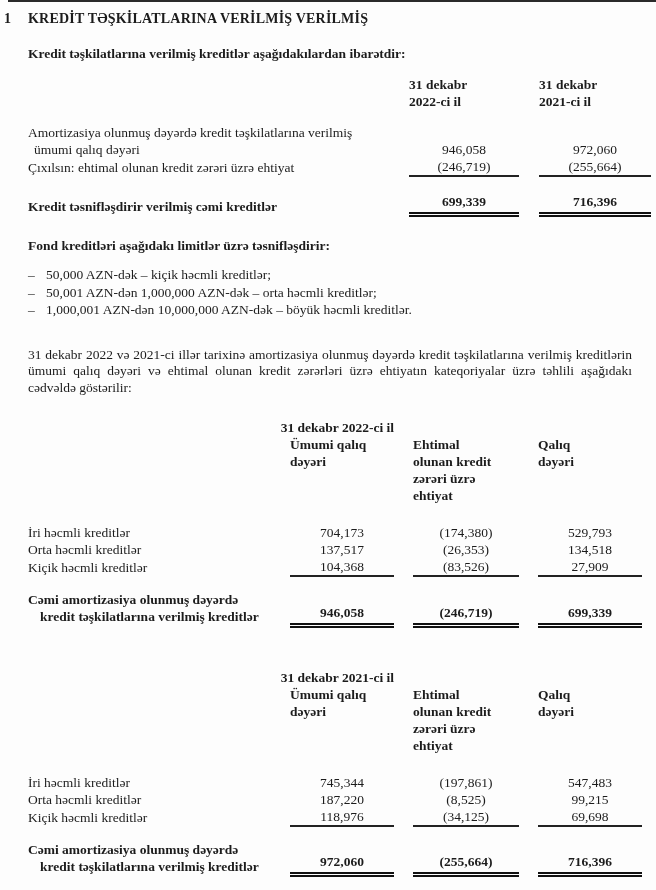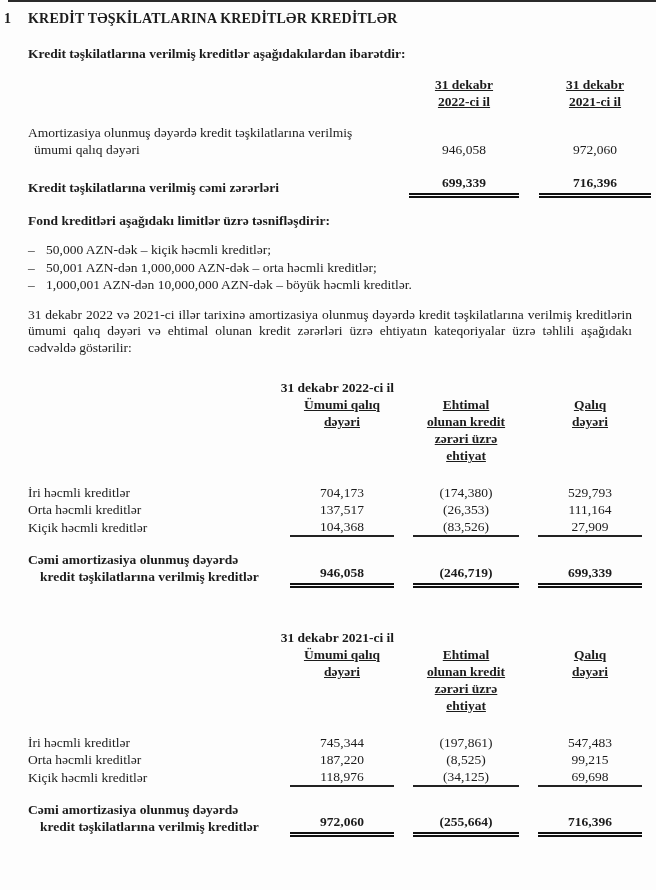--- a/index.html
+++ b/index.html
@@ -33,25 +33,24 @@
   table { border-collapse: collapse; table-layout: fixed; }
   td {
     padding: 0;
     vertical-align: bottom;
     font-size: 13.5px;
     line-height: 17px;
     overflow: visible;
   }
   .chead {
     font-weight: 700;
-    text-align: center;
+    text-align: left;
     white-space: pre-line;
     vertical-align: top;
     line-height: 17px;
-    text-decoration: underline;
   }
   .num { text-align: center; }
   .u  { border-bottom: 2px solid #222; }
   .uu { border-bottom: 5px double #111; padding-bottom: 2px; }
   .b  { font-weight: 700; }
   .gap { border: none !important; }
   .caption { font-weight: 700; text-align: right; line-height: 16px; }
   .ind6  { padding-left: 6px; }
   .ind12 { padding-left: 12px; }
   tr.sp14 td { height: 14px; }
@@ -61,35 +60,35 @@
   .t1 { margin: 14px 0 0 28px; width: 623px; }
   .t2 { margin-left: 28px; width: 614px; }
   .mt24 { margin-top: 24px; }
   .mt42 { margin-top: 42px; }
 
   .bullets { margin: 12px 0 0 28px; }
   .bullet { display: flex; line-height: 17.5px; }
   .bullet-dash { width: 18px; flex: none; }
 
   .para {
-    margin: 13px 0 0 28px;
+    margin: 28px 0 0 28px;
     width: 604px;
     text-align: justify;
     line-height: 16.5px;
   }
 </style>
 </head>
 <body>
 
 <div class="page">
   <div class="top-edge"></div>
 
   <div class="heading">
     <span class="heading-num">1</span>
-    <span>KREDİT TƏŞKİLATLARINA KREDİTLƏR KREDİTLƏR</span>
+    <span>KREDİT TƏŞKİLATLARINA VERİLMİŞ VERİLMİŞ</span>
   </div>
 
   <div class="intro">Kredit təşkilatlarına verilmiş kreditlər aşağıdakılardan ibarətdir:</div>
 
   <table class="t1">
     <colgroup>
       <col style="width:381px">
         <col style="width:110px">
         <col style="width:20px">
         <col style="width:112px">
@@ -108,33 +107,39 @@
         </tr>
     <tr>
       <td>
         <div>Amortizasiya olunmuş dəyərdə kredit təşkilatlarına verilmiş</div>
         <div class="ind6">ümumi qalıq dəyəri</div>
       </td>
       <td class="num">946,058</td>
       <td class="gap"></td>
       <td class="num">972,060</td>
     </tr>
+    <tr>
+      <td>Çıxılsın: ehtimal olunan kredit zərəri üzrə ehtiyat</td>
+      <td class="num u">(246,719)</td>
+      <td class="gap"></td>
+      <td class="num u">(255,664)</td>
+    </tr>
     <tr class="sp16">
           <td colspan="4"></td>
         </tr>
     <tr class="b">
-      <td>Kredit təşkilatlarına verilmiş cəmi zərərləri</td>
+      <td>Kredit təsnifləşdirir verilmiş cəmi kreditlər</td>
       <td class="num uu">699,339</td>
       <td class="gap"></td>
       <td class="num uu">716,396</td>
     </tr>
   </tbody>
     </table>
 
-  <div class="intro" style="margin-top:14px">Fond kreditləri aşağıdakı limitlər üzrə təsnifləşdirir:</div>
+  <div class="intro" style="margin-top:20px">Fond kreditləri aşağıdakı limitlər üzrə təsnifləşdirir:</div>
 
   <div class="bullets">
     <div class="bullet">
       <span class="bullet-dash">–</span>
       <span>50,000 AZN-dək – kiçik həcmli kreditlər;</span>
     </div>
     <div class="bullet">
       <span class="bullet-dash">–</span>
       <span>50,001 AZN-dən 1,000,000 AZN-dək – orta həcmli kreditlər;</span>
     </div>
@@ -186,21 +191,21 @@
       <td class="num">(174,380)</td>
       <td class="gap"></td>
       <td class="num">529,793</td>
     </tr>
     <tr>
       <td>Orta həcmli kreditlər</td>
       <td class="num">137,517</td>
       <td class="gap"></td>
       <td class="num">(26,353)</td>
       <td class="gap"></td>
-      <td class="num">111,164</td>
+      <td class="num">134,518</td>
     </tr>
     <tr>
       <td>Kiçik həcmli kreditlər</td>
       <td class="num u">104,368</td>
       <td class="gap"></td>
       <td class="num u">(83,526)</td>
       <td class="gap"></td>
       <td class="num u">27,909</td>
     </tr>
     <tr class="sp14">

